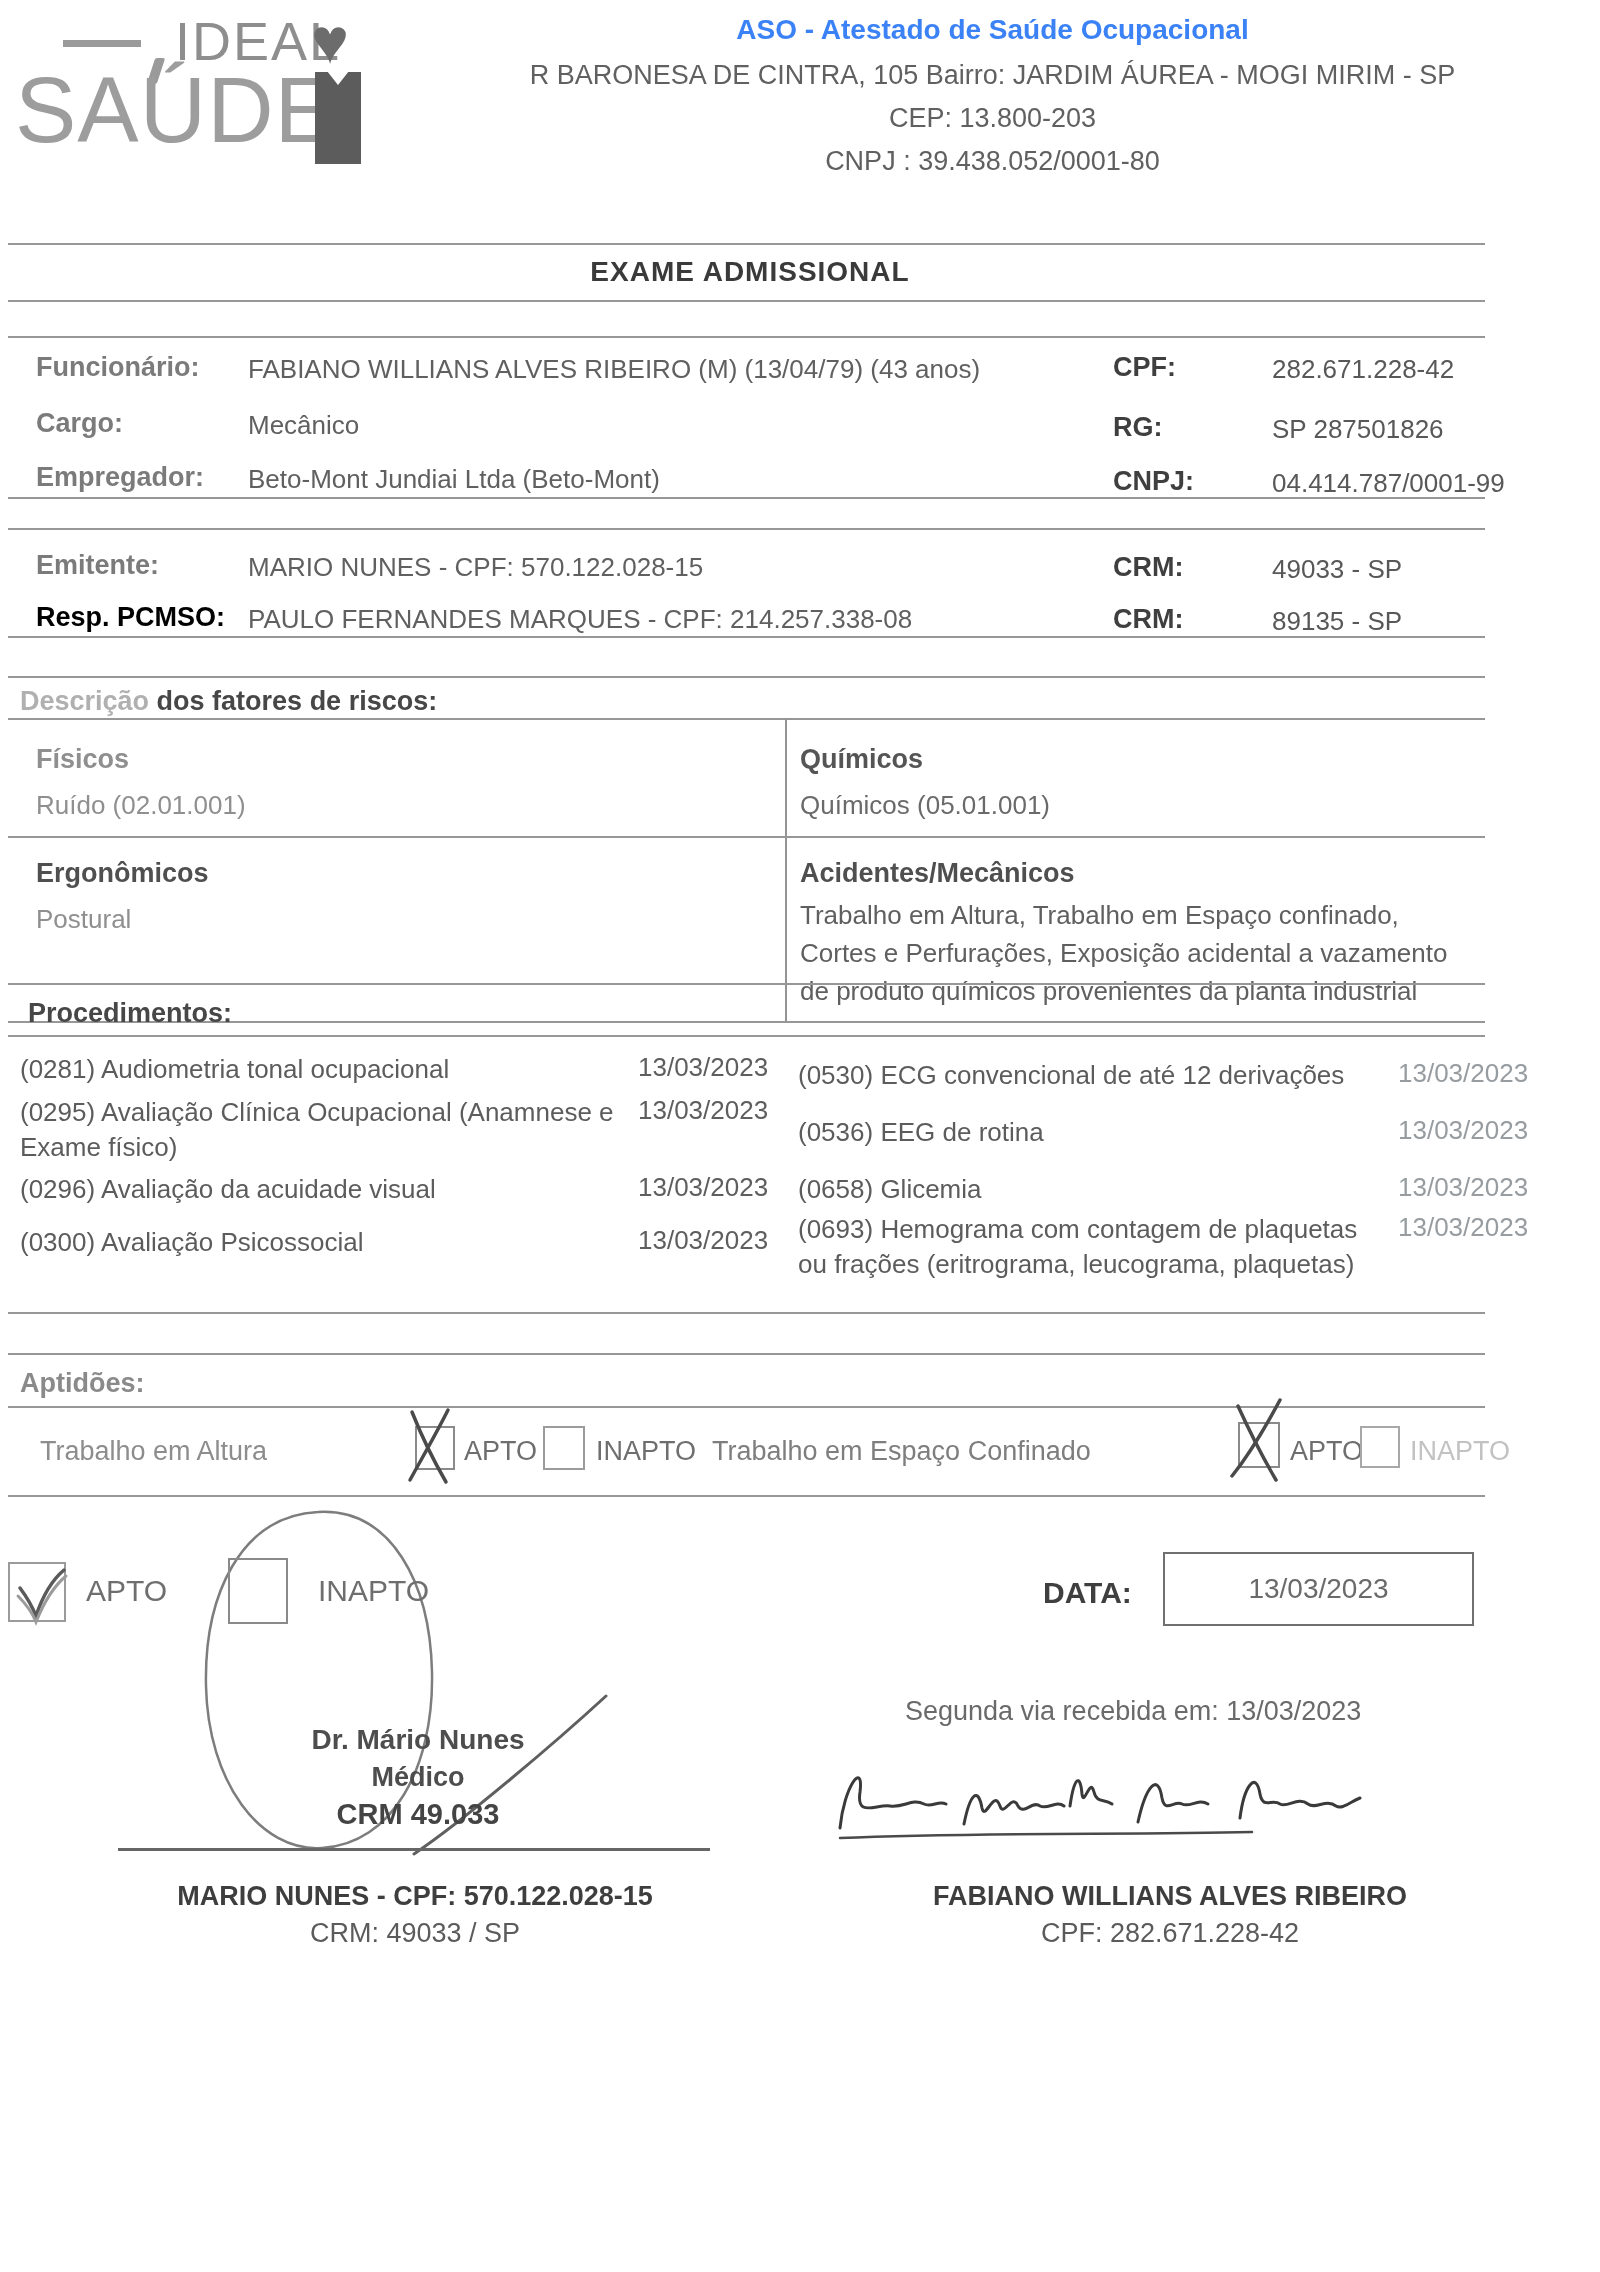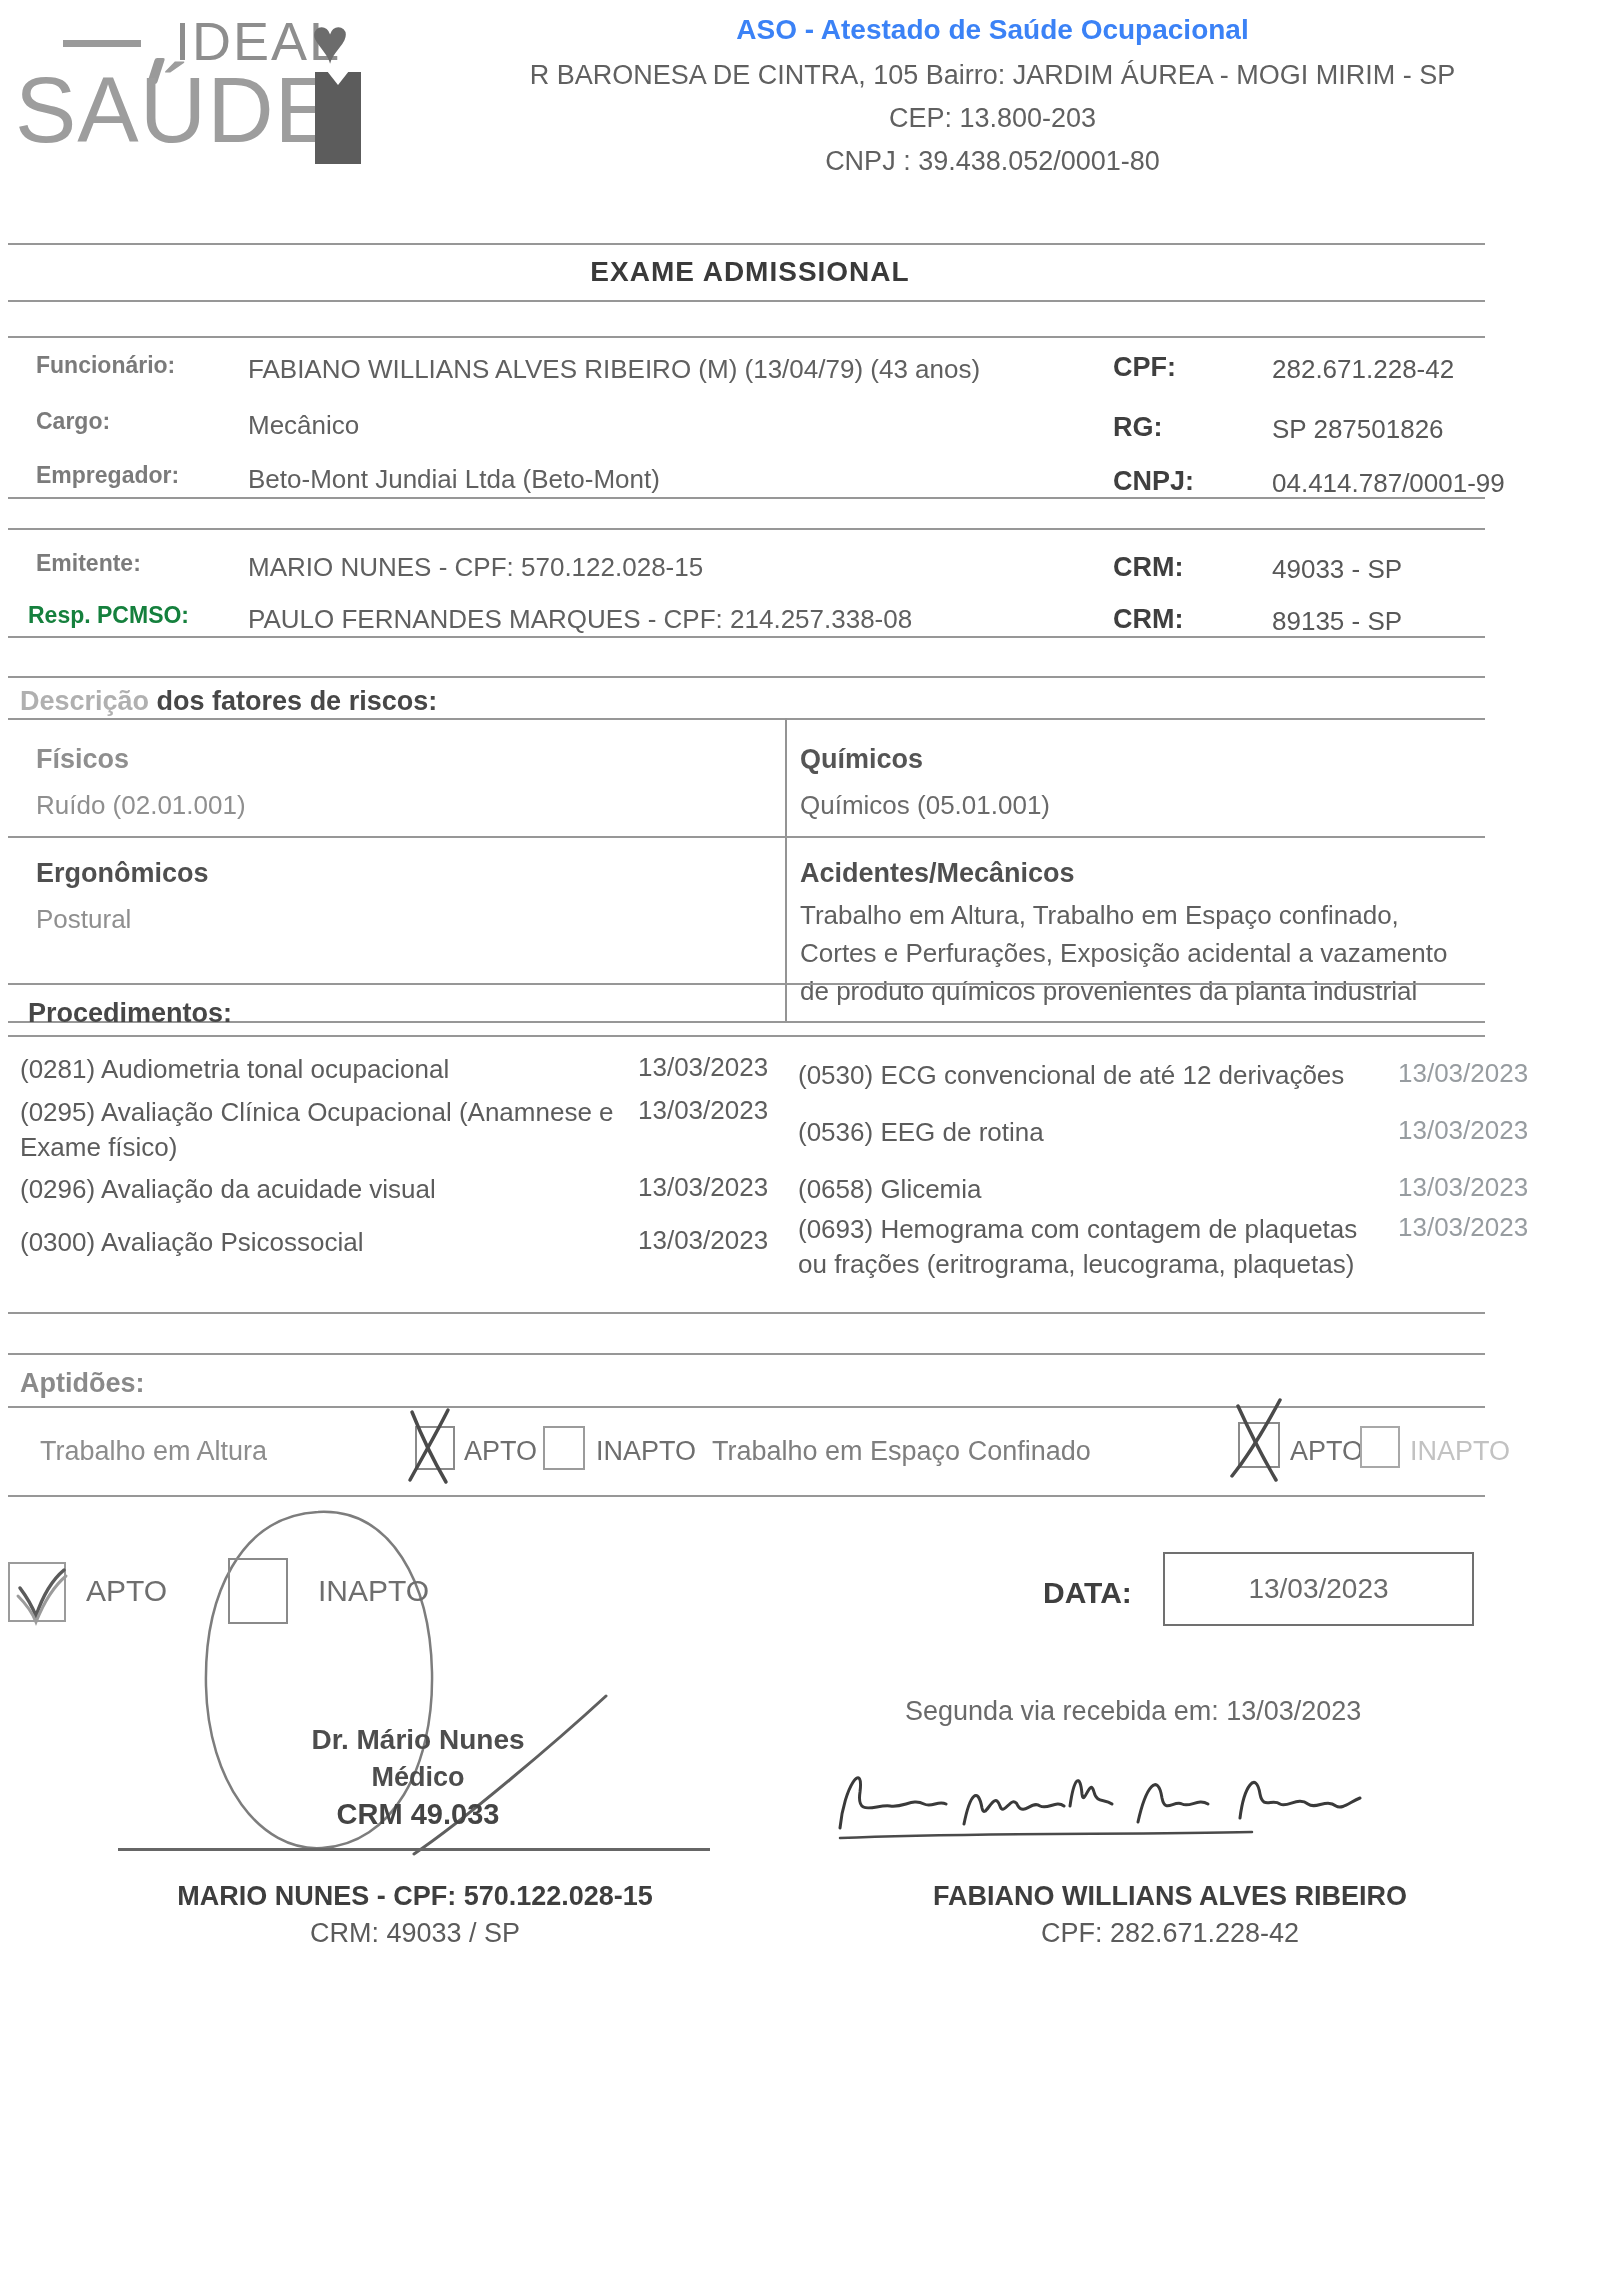--- a/index.html
+++ b/index.html
@@ -14,21 +14,21 @@
   .logo-top-word{position:absolute;left:160px;top:0px;font-size:54px;color:#8e8e8e;letter-spacing:2px;}
   .logo-heart{position:absolute;left:296px;top:-6px;font-size:64px;color:#6c6c6c;}
   .logo-main-word{position:absolute;left:0px;top:48px;font-size:92px;color:#9d9d9d;letter-spacing:1px;}
   .logo-bar{position:absolute;left:300px;top:62px;width:46px;height:92px;background:#5c5c5c;}
   .logo-bar:before{content:"";position:absolute;left:12px;top:-1px;border-left:11px solid transparent;border-right:11px solid transparent;border-top:14px solid #ffffff;}
   
   .clinic{position:absolute;left:505px;top:14px;width:975px;text-align:center;}
   .clinic .t{font-size:28px;font-weight:bold;color:#3b82f6;margin-bottom:14px;}
   .clinic .l{font-size:27px;color:#606060;margin-bottom:12px;}
   .exam-title{position:absolute;left:0;top:256px;width:1500px;text-align:center;font-size:28px;font-weight:bold;color:#3a3a3a;letter-spacing:1px;}
-  .lbl{font-weight:bold;color:#7b7b7b;font-size:23px;}
+  .lbl{font-weight:bold;color:#7b7b7b;font-size:27px;}
   .val{color:#606060;font-size:26px;}
   .rlbl{font-weight:bold;color:#3f3f3f;font-size:27px;}
   .rval{color:#585858;font-size:26px;}
   .sec-title{font-weight:bold;font-size:27px;color:#474747;}
   .faded{color:#b0b0b0;}
   .risk-h{font-weight:bold;font-size:27px;}
   .risk-t{font-size:26px;line-height:38px;}
   .vline{position:absolute;border-left:2px solid #949494;}
   .proc-t{font-size:26px;color:#5c5c5c;line-height:35px;}
   .proc-d{font-size:26px;color:#5e5e5e;}
@@ -89,21 +89,21 @@
   <div class="abs rlbl" style="left:1113px;top:466px">CNPJ:</div>
   <div class="abs rval" style="left:1272px;top:468px">04.414.787/0001-99</div>
   <div class="hline" style="top:497px"></div>
 
   <div class="hline" style="top:528px"></div>
   <div class="abs lbl" style="left:36px;top:550px">Emitente:</div>
   <div class="abs val" style="left:248px;top:552px">MARIO NUNES - CPF: 570.122.028-15</div>
   <div class="abs rlbl" style="left:1113px;top:552px">CRM:</div>
   <div class="abs rval" style="left:1272px;top:554px">49033 - SP</div>
 
-  <div class="abs lbl" style="left:28px;top:602px;color:#15803d">Resp. PCMSO:</div>
+  <div class="abs lbl" style="left:36px;top:602px;color:#000000">Resp. PCMSO:</div>
   <div class="abs val" style="left:248px;top:604px">PAULO FERNANDES MARQUES - CPF: 214.257.338-08</div>
   <div class="abs rlbl" style="left:1113px;top:604px">CRM:</div>
   <div class="abs rval" style="left:1272px;top:606px">89135 - SP</div>
   <div class="hline" style="top:636px"></div>
 
   <div class="hline" style="top:676px"></div>
   <div class="abs sec-title" style="left:20px;top:686px"><span class="faded">Descrição</span><span> dos fatores de riscos:</span></div>
   <div class="hline" style="top:718px"></div>
   <div class="vline" style="left:785px;top:718px;height:303px"></div>
 

